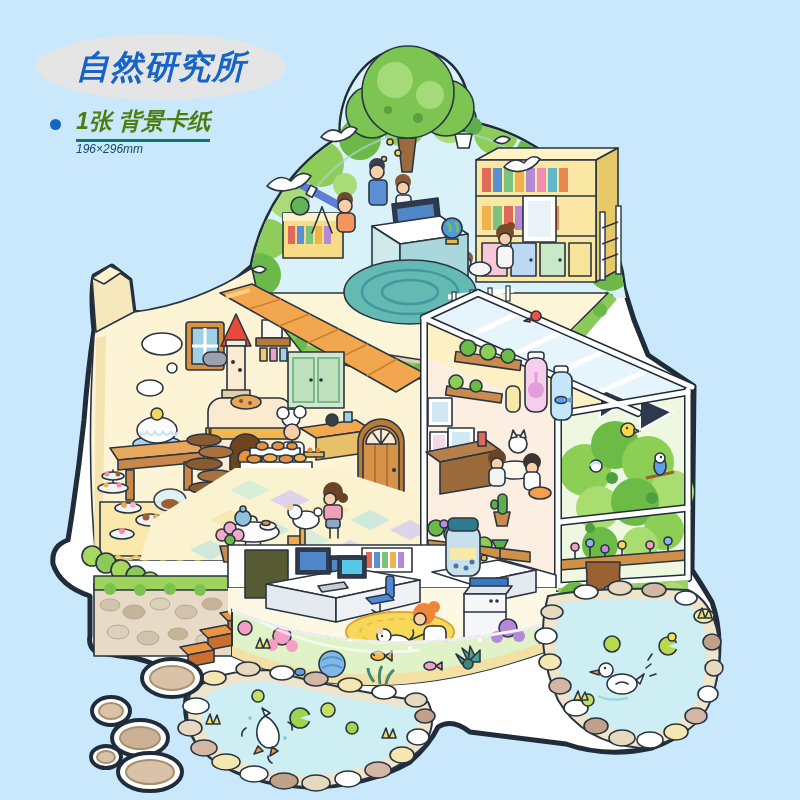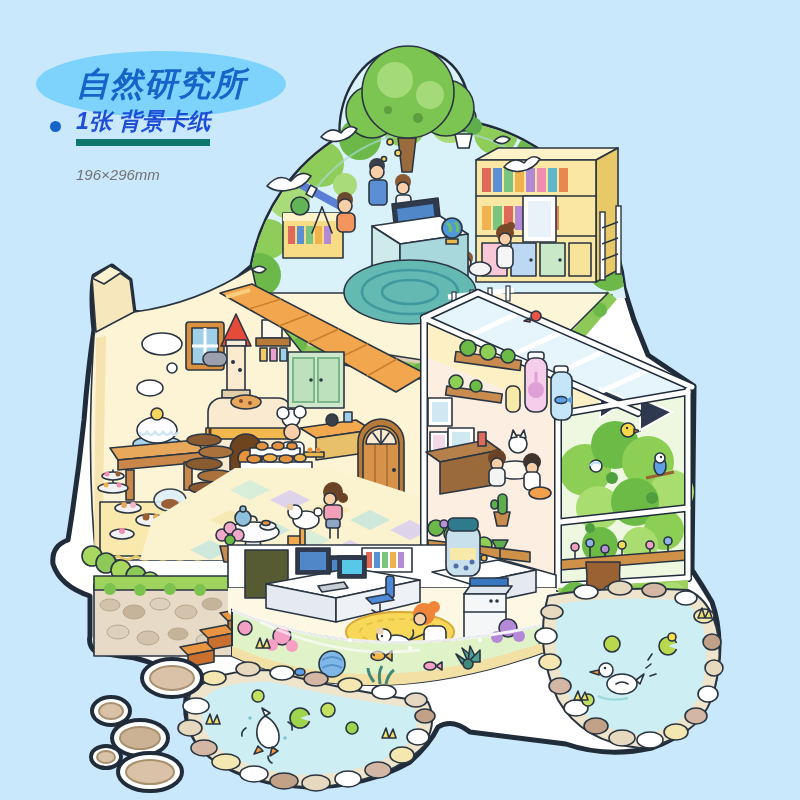--- a/index.html
+++ b/index.html
@@ -1,27 +1,27 @@
 <!DOCTYPE html>
 <html><head>
 <meta charset="utf-8">
 <style>
   html,body{margin:0;padding:0;}
   #stage{position:relative;width:800px;height:800px;overflow:hidden;
     font-family:"Liberation Sans","DejaVu Sans",sans-serif;background:#c9e8fb;}
-  #badge{position:absolute;left:36px;top:51px;width:250px;height:66px;background:#7dd3fc;
+  #badge{position:absolute;left:36px;top:34px;width:250px;height:66px;background:#e5e5e5;
     border-radius:50%;display:flex;align-items:center;justify-content:center;}
   #badge .title{font-size:33px;font-weight:800;font-style:italic;color:#1565c8;letter-spacing:1px;white-space:nowrap;}
   #specs{position:absolute;left:50px;top:106px;}
   .spec{margin-bottom:13px;}
   .spec .row{display:flex;align-items:center;}
   .dot{width:11px;height:11px;border-radius:50%;background:#1565c8;margin-right:15px;flex:0 0 auto;}
-  .label{font-size:23px;font-weight:800;font-style:italic;color:#1d4ed8;
-    border-bottom:7px solid #0f766e;padding-bottom:2px;white-space:nowrap;}
-  .size{font-size:15px;font-style:italic;color:#737373;margin:20px 0 0 26px;white-space:nowrap;}
+  .label{font-size:23px;font-weight:800;font-style:italic;color:#4d7c0f;
+    border-bottom:3px solid #0f766e;padding-bottom:2px;white-space:nowrap;}
+  .size{font-size:12px;font-style:italic;color:#0c4a6e;margin:0 0 0 26px;white-space:nowrap;}
   #scene{position:absolute;left:0;top:0;}
   .ln{stroke:#2a3542;stroke-width:1.6;stroke-linejoin:round;stroke-linecap:round;}
   .nl{stroke:none;}
 </style>
 </head>
 <body>
 
 <div id="stage">
 
   <svg id="scene" width="800" height="800" viewBox="0 0 800 800">

